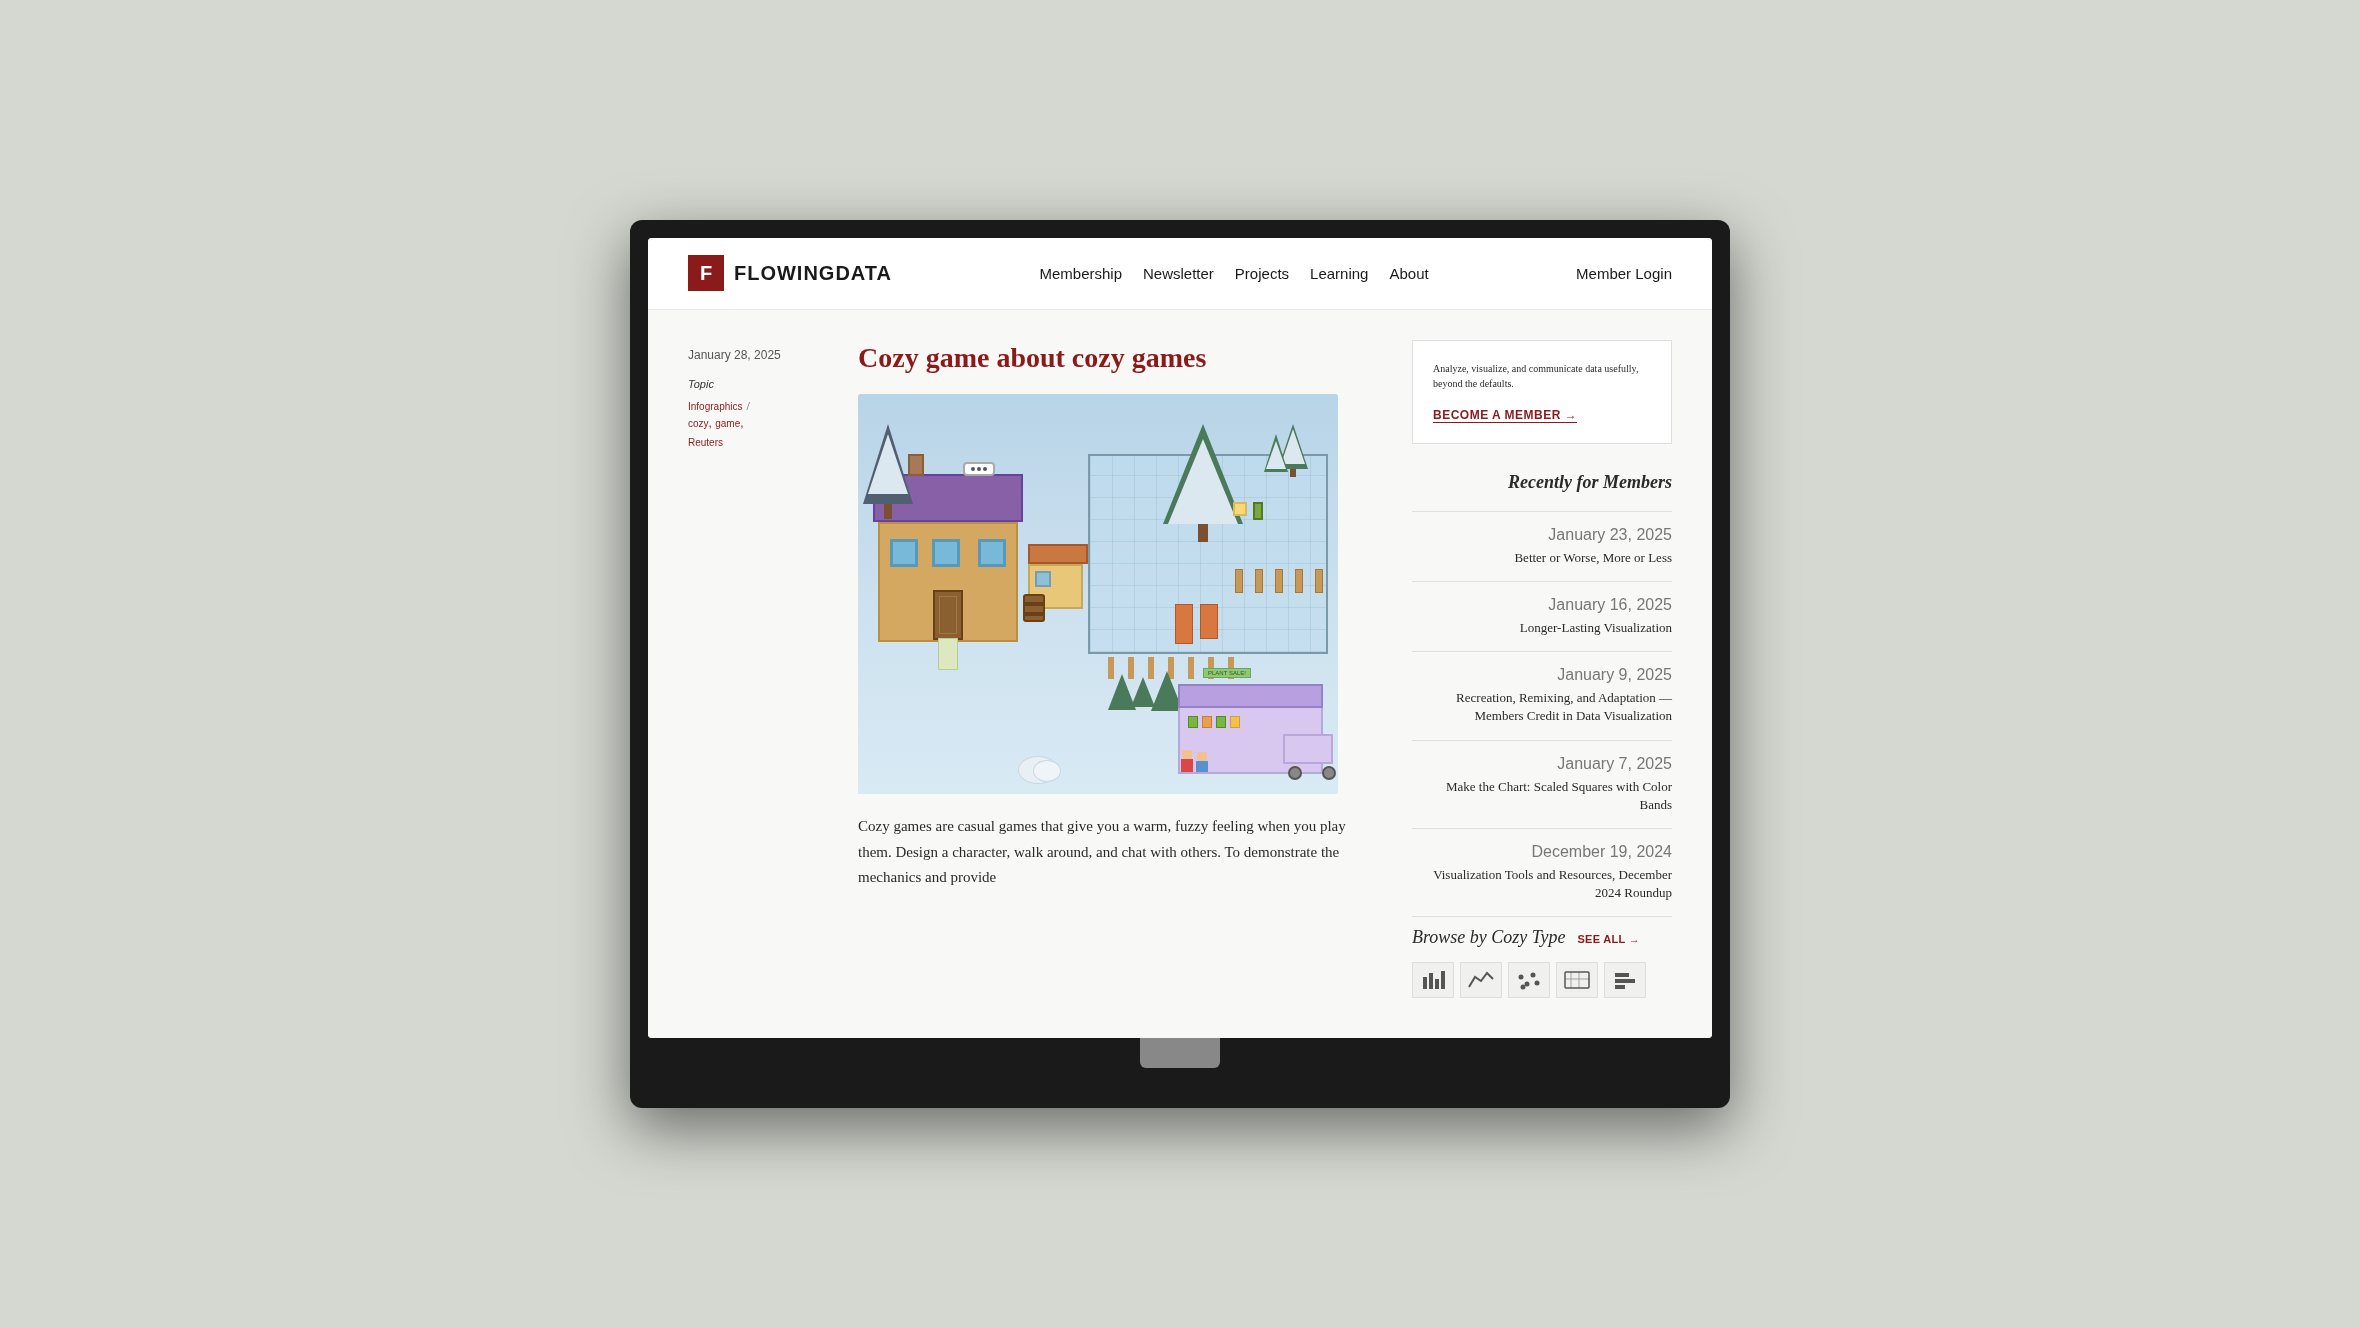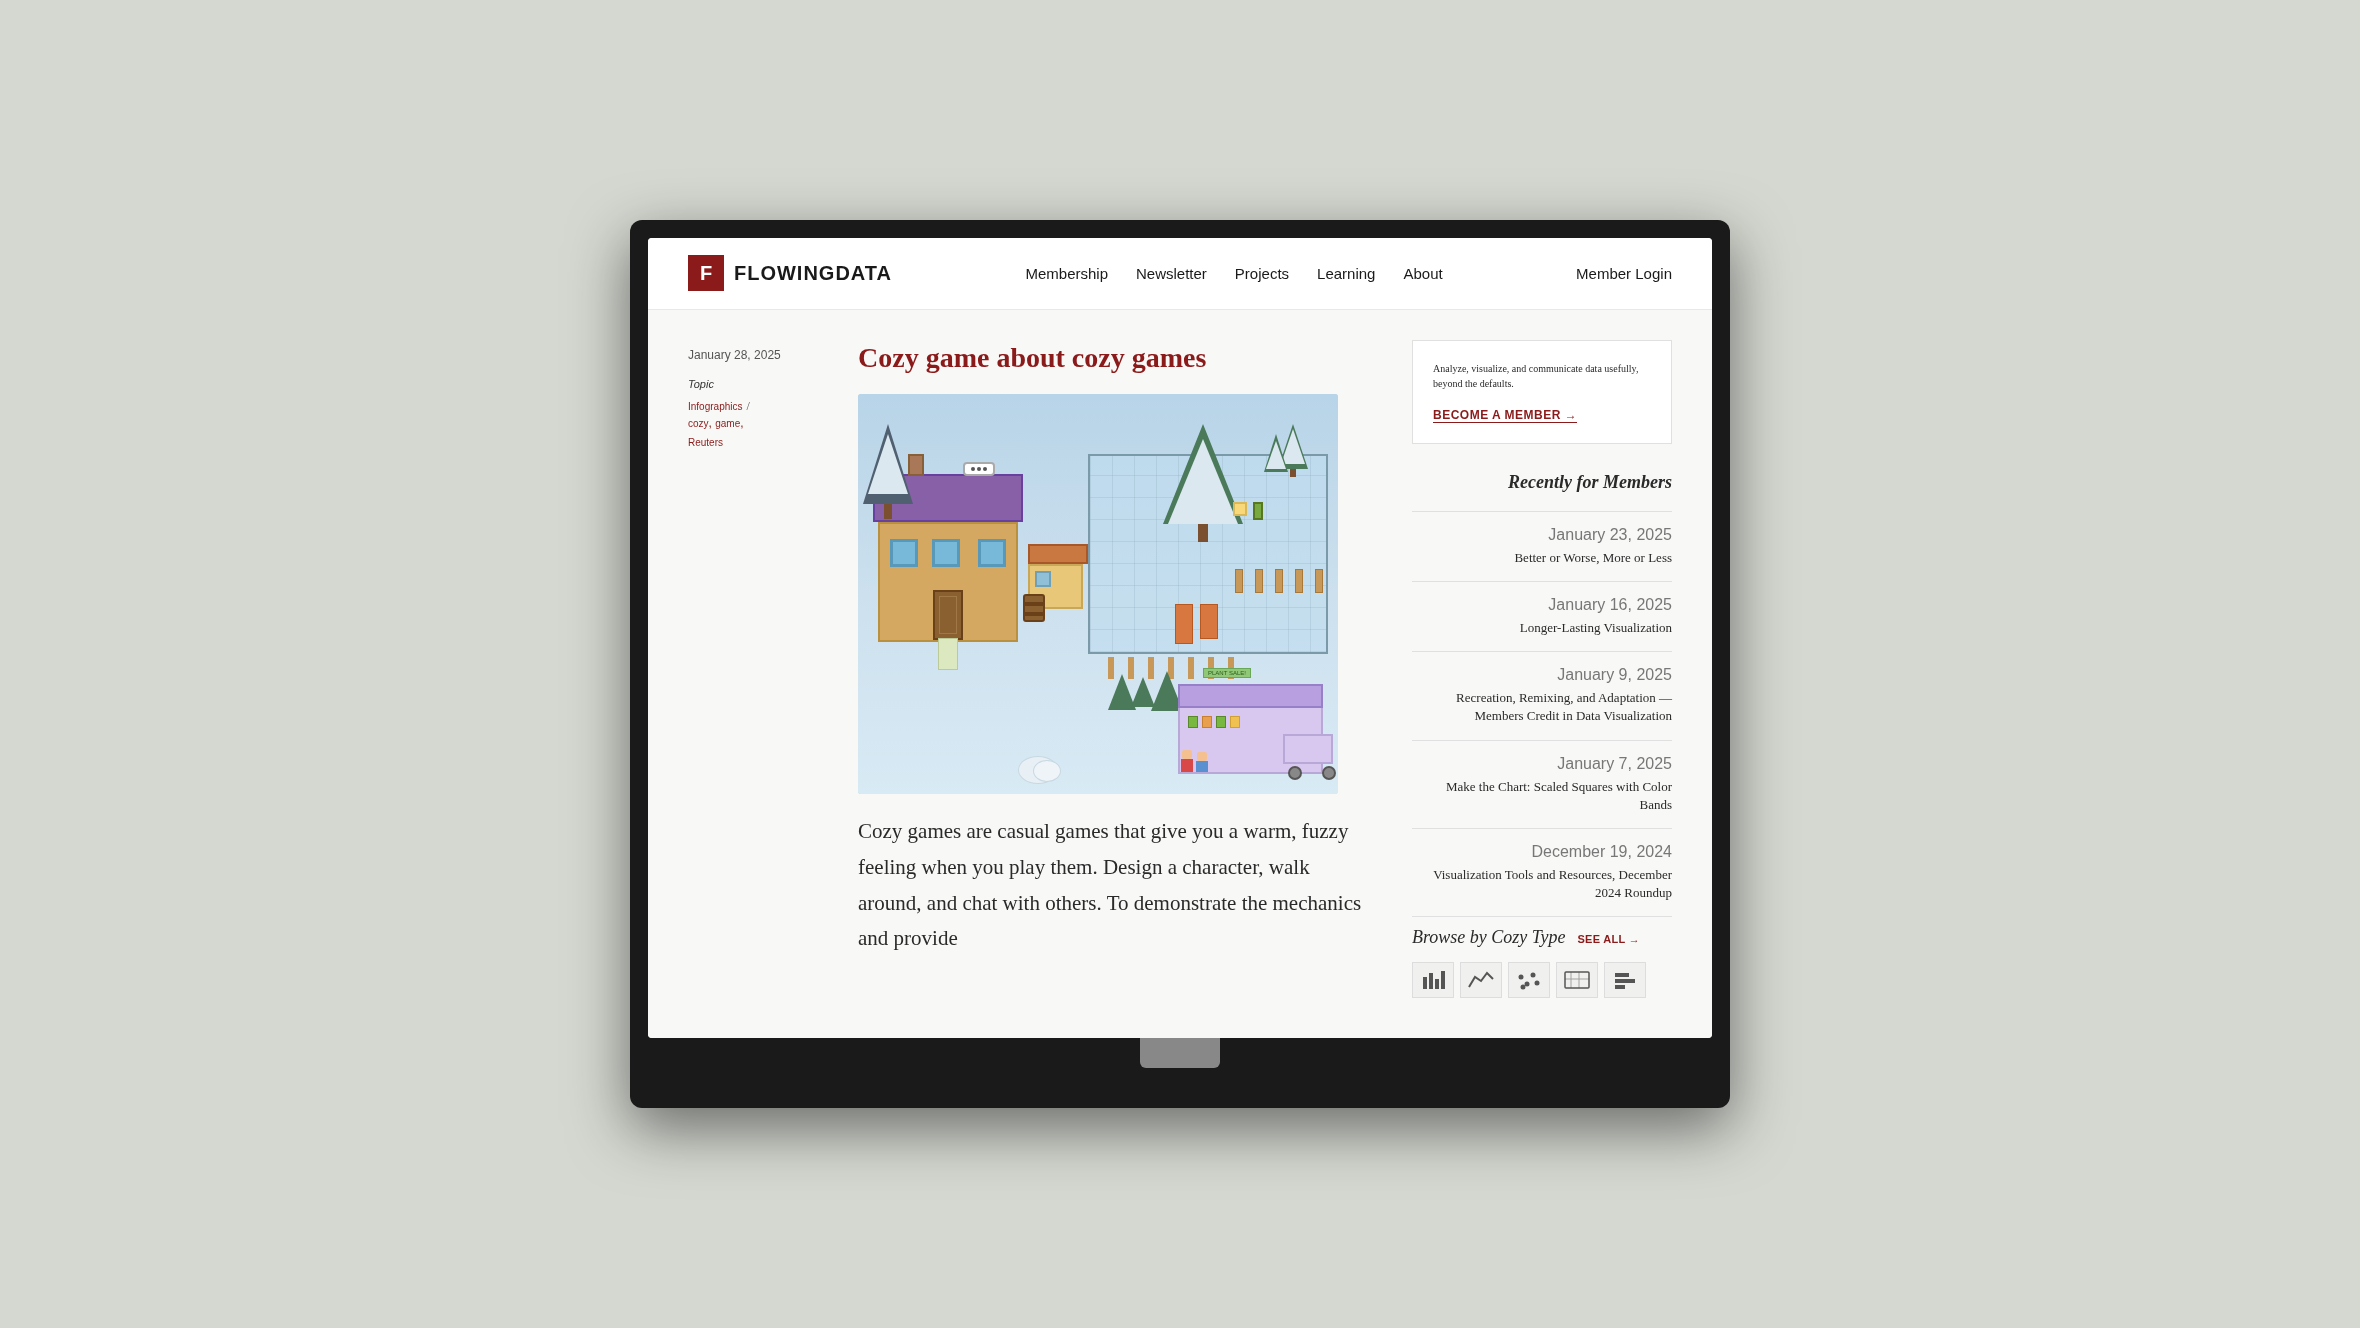--- a/index.html
+++ b/index.html
@@ -63,21 +63,21 @@
     }
     .logo-text {
       font-family: Arial, sans-serif;
       font-weight: 900;
       font-size: 20px;
       letter-spacing: 1px;
       color: #1a1a1a;
     }
     .main-nav {
       display: flex;
-      gap: 28px;
+      gap: 21px;
       align-items: center;
     }
     .nav-item {
       font-family: Arial, sans-serif;
       font-size: 15px;
       color: #1a1a1a;
       text-decoration: none;
       cursor: pointer;
     }
     .member-login {
@@ -155,21 +155,21 @@
     }
     
     .game-scene {
       width: 100%;
       height: 100%;
       position: relative;
     }
     
     .post-body {
       font-family: Georgia, serif;
-      font-size: 21px;
+      font-size: 15px;
       line-height: 1.7;
       color: #2a2a2a;
     }
     
     .right-sidebar {
       width: 260px;
       flex-shrink: 0;
     }
     .membership-box {
       background: #fff;

